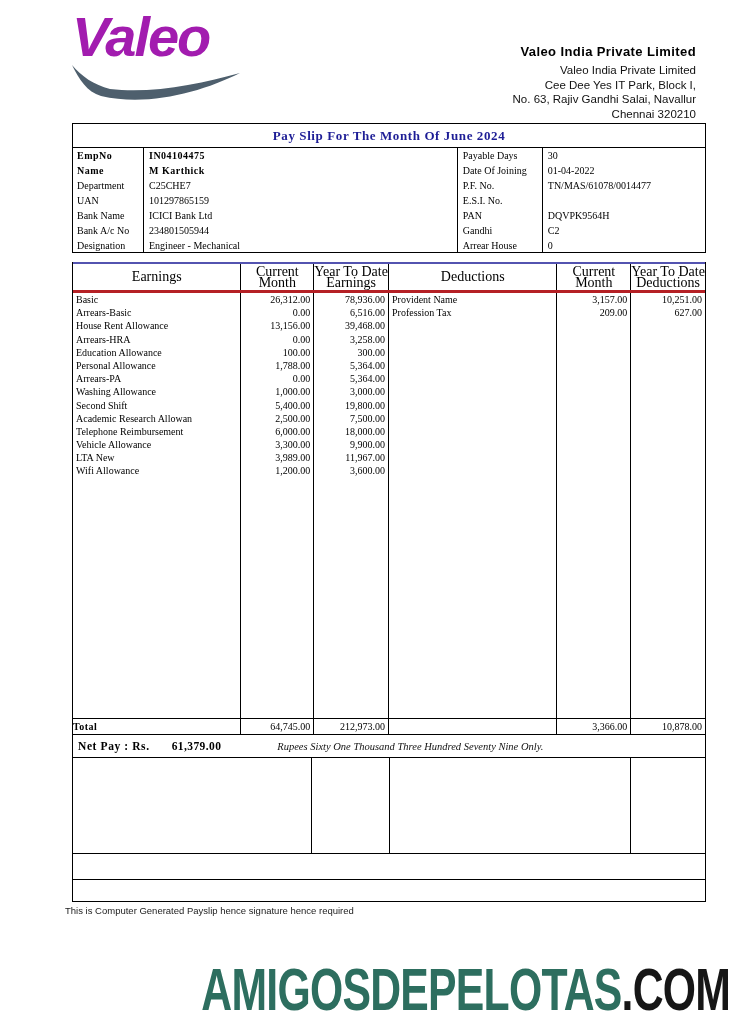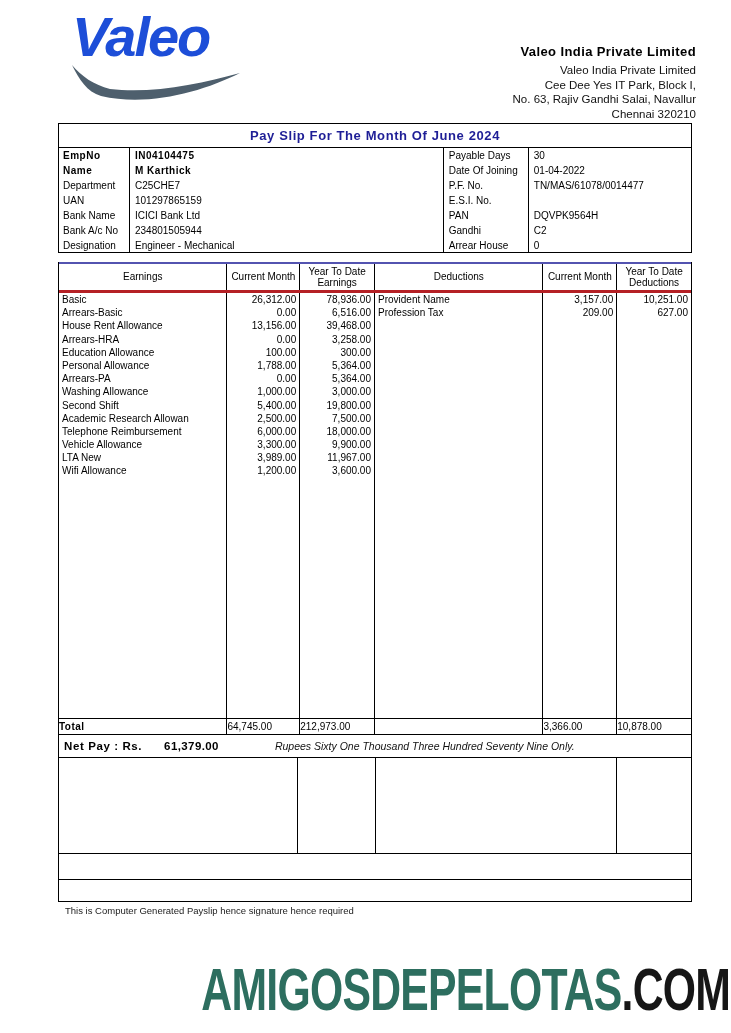--- a/index.html
+++ b/index.html
@@ -13,59 +13,59 @@
   .logo-text {
     font-size:56px; font-weight:bold; font-style:italic;
     color:#76b82a; letter-spacing:-2px; line-height:58px;
   }
   .logo-swoosh { position:absolute; left:-4px; top:56px; }
   
   .company { position:absolute; top:44px; right:35px; text-align:right; }
   .company-name { font-size:13px; font-weight:bold; letter-spacing:.4px; margin-bottom:4px; }
   .company-addr { font-size:11.5px; line-height:14.5px; color:#111; }
   
-  .doc { position:absolute; left:58px; top:123px; width:634px; }
+  .doc { position:absolute; left:72px; top:123px; width:634px;font-family:Liberation Serif, serif; }
   .title-box {
     height:25px; border:1px solid #000; text-align:center;
     line-height:23px; font-size:13px; font-weight:bold; color:#1e1e96; letter-spacing:.6px;
   }
   
   .emp-box { height:105px; border:1px solid #000; border-top:none; display:flex; }
   .emp-half { display:flex; flex-direction:column; }
   .emp-left  { width:386px; border-right:1px solid #000; }
   .emp-right { width:248px; }
   .emp-row { display:flex; height:15px; font-size:10px; line-height:15px; }
   .emp-left  .emp-label { width:71px; border-right:1px solid #000; padding-left:4px; }
   .emp-right .emp-label { width:85px; border-right:1px solid #000; padding-left:5px; }
   .emp-value { flex:1; padding-left:5px; white-space:nowrap; }
   .emp-row.bold .emp-label, .emp-row.bold .emp-value { font-weight:bold; letter-spacing:.5px; }
   .gap9 { height:9px; }
   
   .pay-table { border-left:1px solid #000; border-right:1px solid #000; }
-  .thead { display:flex; border-top:2px solid #5353b0; height:28px; font-size:10px; }
+  .thead { display:flex; border-top:2px solid #5353b0; height:28px; font-size:14px; }
   .thead .cell {
     display:flex; align-items:center; justify-content:center; text-align:center;
     line-height:11.5px; border-right:1px solid #000;
   }
   .thead .cell:last-child { border-right:none; }
   .c1 { width:169px; } .c2 { width:73px; } .c3 { width:75px; }
   .c4 { width:169px; } .c5 { width:74px; } .c6 { width:74px; }
   .red-line { height:3px; background:#b52025; }
   .tbody { display:flex; height:425px; font-size:10px; }
   .tbody .col { border-right:1px solid #000; }
   .tbody .col:last-child { border-right:none; }
   .cell-line { height:13.2px; line-height:13.2px; white-space:nowrap; overflow:hidden; }
   .name-col .cell-line { padding-left:3px; }
   .num-col  .cell-line { text-align:right; padding-right:3px; }
   .trow-total { display:flex; height:17px; border-top:1px solid #000; border-bottom:1px solid #000;
     font-size:10px; line-height:15px; }
   .trow-total .cell { border-right:1px solid #000; }
   .trow-total .cell:last-child { border-right:none; }
   .total-label { text-align:left; padding-right:5px; font-weight:bold; letter-spacing:.5px; }
-  .total-num { text-align:left; padding-right:3px; }
+  .total-num { text-align:right; padding-right:3px; }
   
   .netpay { display:flex; align-items:center; height:22px;
     border-left:1px solid #000; border-right:1px solid #000; }
   .netpay-label { font-size:11.5px; font-weight:bold; letter-spacing:.6px; padding-left:5px; }
   .netpay-amount { font-size:11.5px; font-weight:bold; letter-spacing:.4px; margin-left:22px; }
   .netpay-words { font-size:10.5px; font-style:italic; margin-left:56px; color:#111; }
   
   .seg-box { height:97px; border:1px solid #000; display:flex; }
   .seg-cell { border-right:1px solid #000; }
   .seg-cell:last-child { border-right:none; }
@@ -79,21 +79,21 @@
     font-size:57px; font-weight:800; letter-spacing:-1px;
     transform:scale(0.75,1.05); transform-origin:right top; line-height:60px;
   }
 </style>
 </head>
 <body>
 
 <div class="page">
 
   <div class="logo-wrap">
-    <div class="logo-text" style="color: #1d4ed8;">Valeo</div>
+    <div class="logo-text" style="color: #a21caf;">Valeo</div>
     <svg class="logo-swoosh" width="176" height="38" viewBox="0 0 176 38">
       <path d="M4,1 C11,15 19,28 33,32 C80,43 134,28 172,9 C132,20 84,30 42,25 C26,21 13,12 4,1 Z" fill="#4e5f6d"></path>
     </svg>
   </div>
 
   <div class="company">
     <div class="company-name">Valeo India Private Limited</div>
     <div class="company-addr">
         <div class="addr-line">Valeo India Private Limited</div>
         <div class="addr-line">Cee Dee Yes IT Park, Block I,</div>

